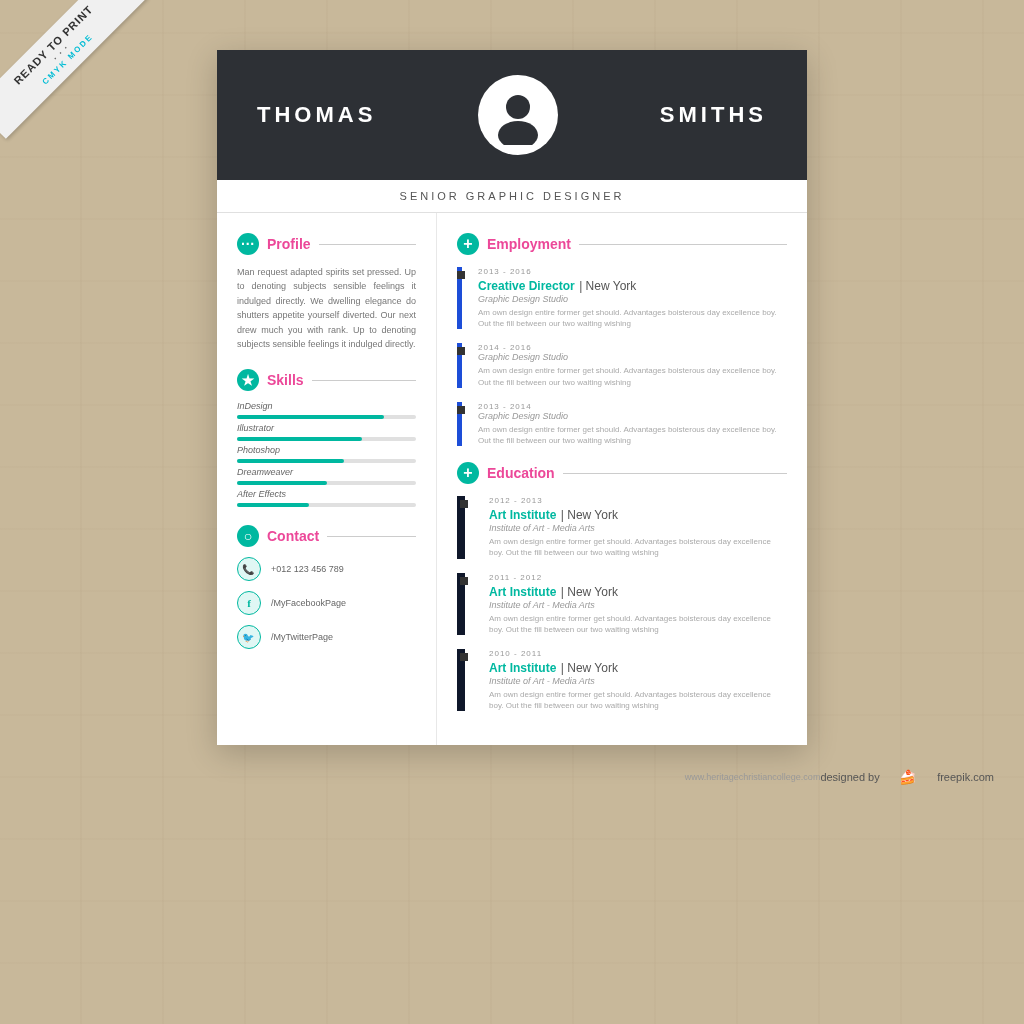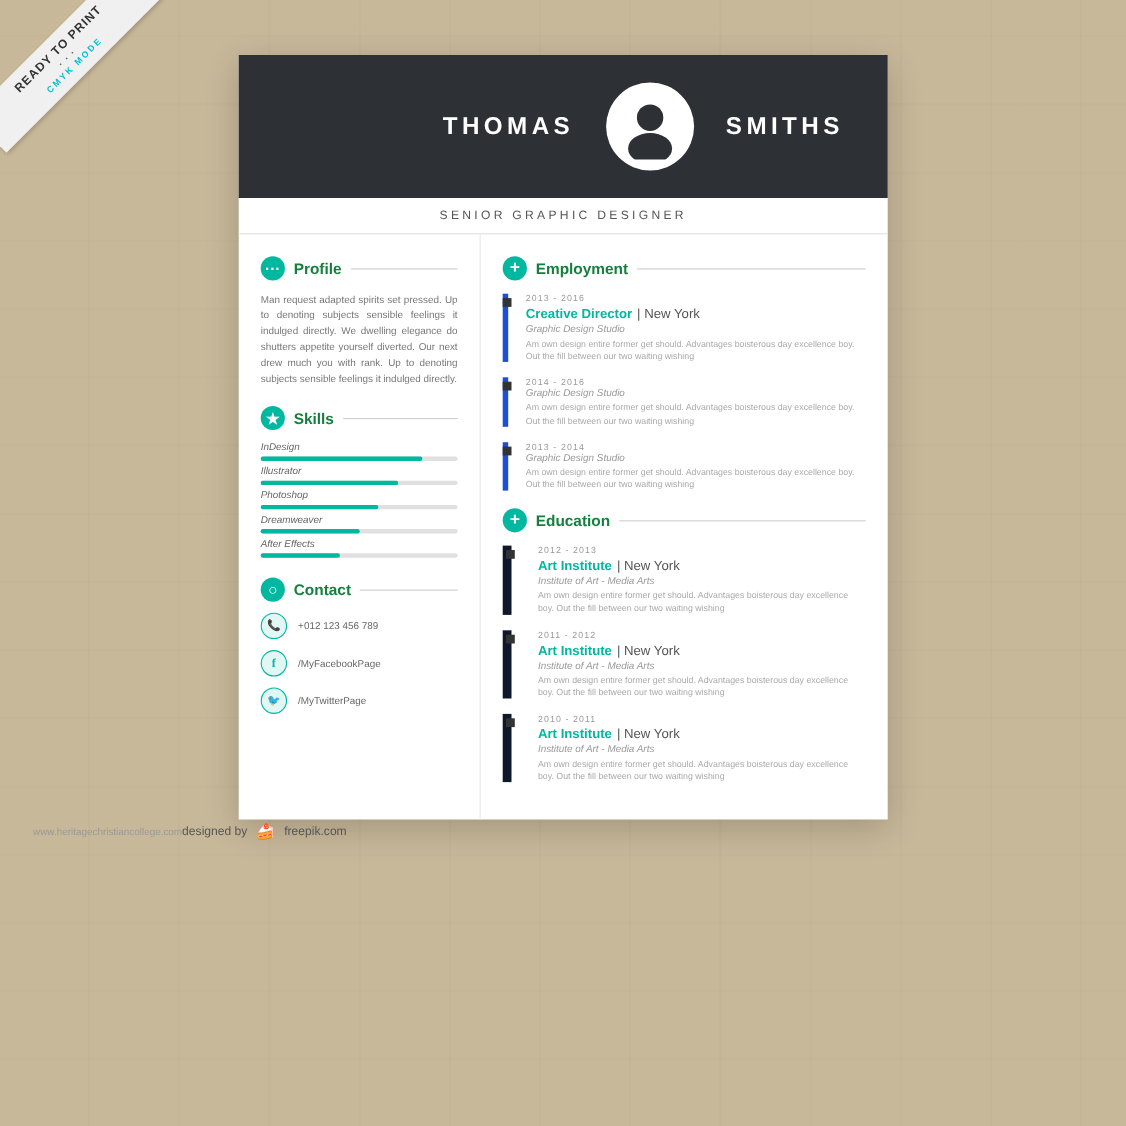--- a/index.html
+++ b/index.html
@@ -84,21 +84,21 @@
       width: 590px;
       background: white;
       box-shadow: 0 8px 30px rgba(0,0,0,0.2);
     }
 
     .resume-header {
       background: #2d3035;
       color: white;
       display: flex;
       align-items: center;
-      justify-content: flex-end;
+      justify-content: space-between;
       gap: 29px;
       padding: 25px 40px;
     }
 
     .header-name {
       font-size: 22px;
       font-weight: 700;
       letter-spacing: 4px;
       text-transform: uppercase;
     }
@@ -169,21 +169,21 @@
       justify-content: center;
       color: white;
       font-size: 14px;
       font-weight: bold;
       flex-shrink: 0;
     }
 
     .section-label {
       font-size: 14px;
       font-weight: 700;
-      color: #15803d;
+      color: #ec4899;
       flex-shrink: 0;
     }
 
     .section-line {
       flex: 1;
       height: 1px;
       background: #ccc;
     }
 
     .profile-text {
@@ -305,37 +305,37 @@
       left: -5px;
       top: 4px;
       width: 8px;
       height: 8px;
       background: #333;
     }
 
     .footer-bar {
       width: 100%;
       display: flex;
-      justify-content: flex-start;
-      align-items: center;
-      margin-top: 3px;
+      justify-content: flex-end;
+      align-items: center;
+      margin-top: 24px;
       padding: 0 10px;
     }
 
     .footer-url {
       font-size: 9px;
       color: #999;
     }
 
     .footer-brand {
       font-size: 11px;
       color: #555;
       display: flex;
       align-items: center;
-      gap: 8px;
+      gap: 20px;
     }
 
     .freepik-icon {
       font-size: 14px;
     }
 
     .right-section-title {
       display: flex;
       align-items: center;
       gap: 8px;

